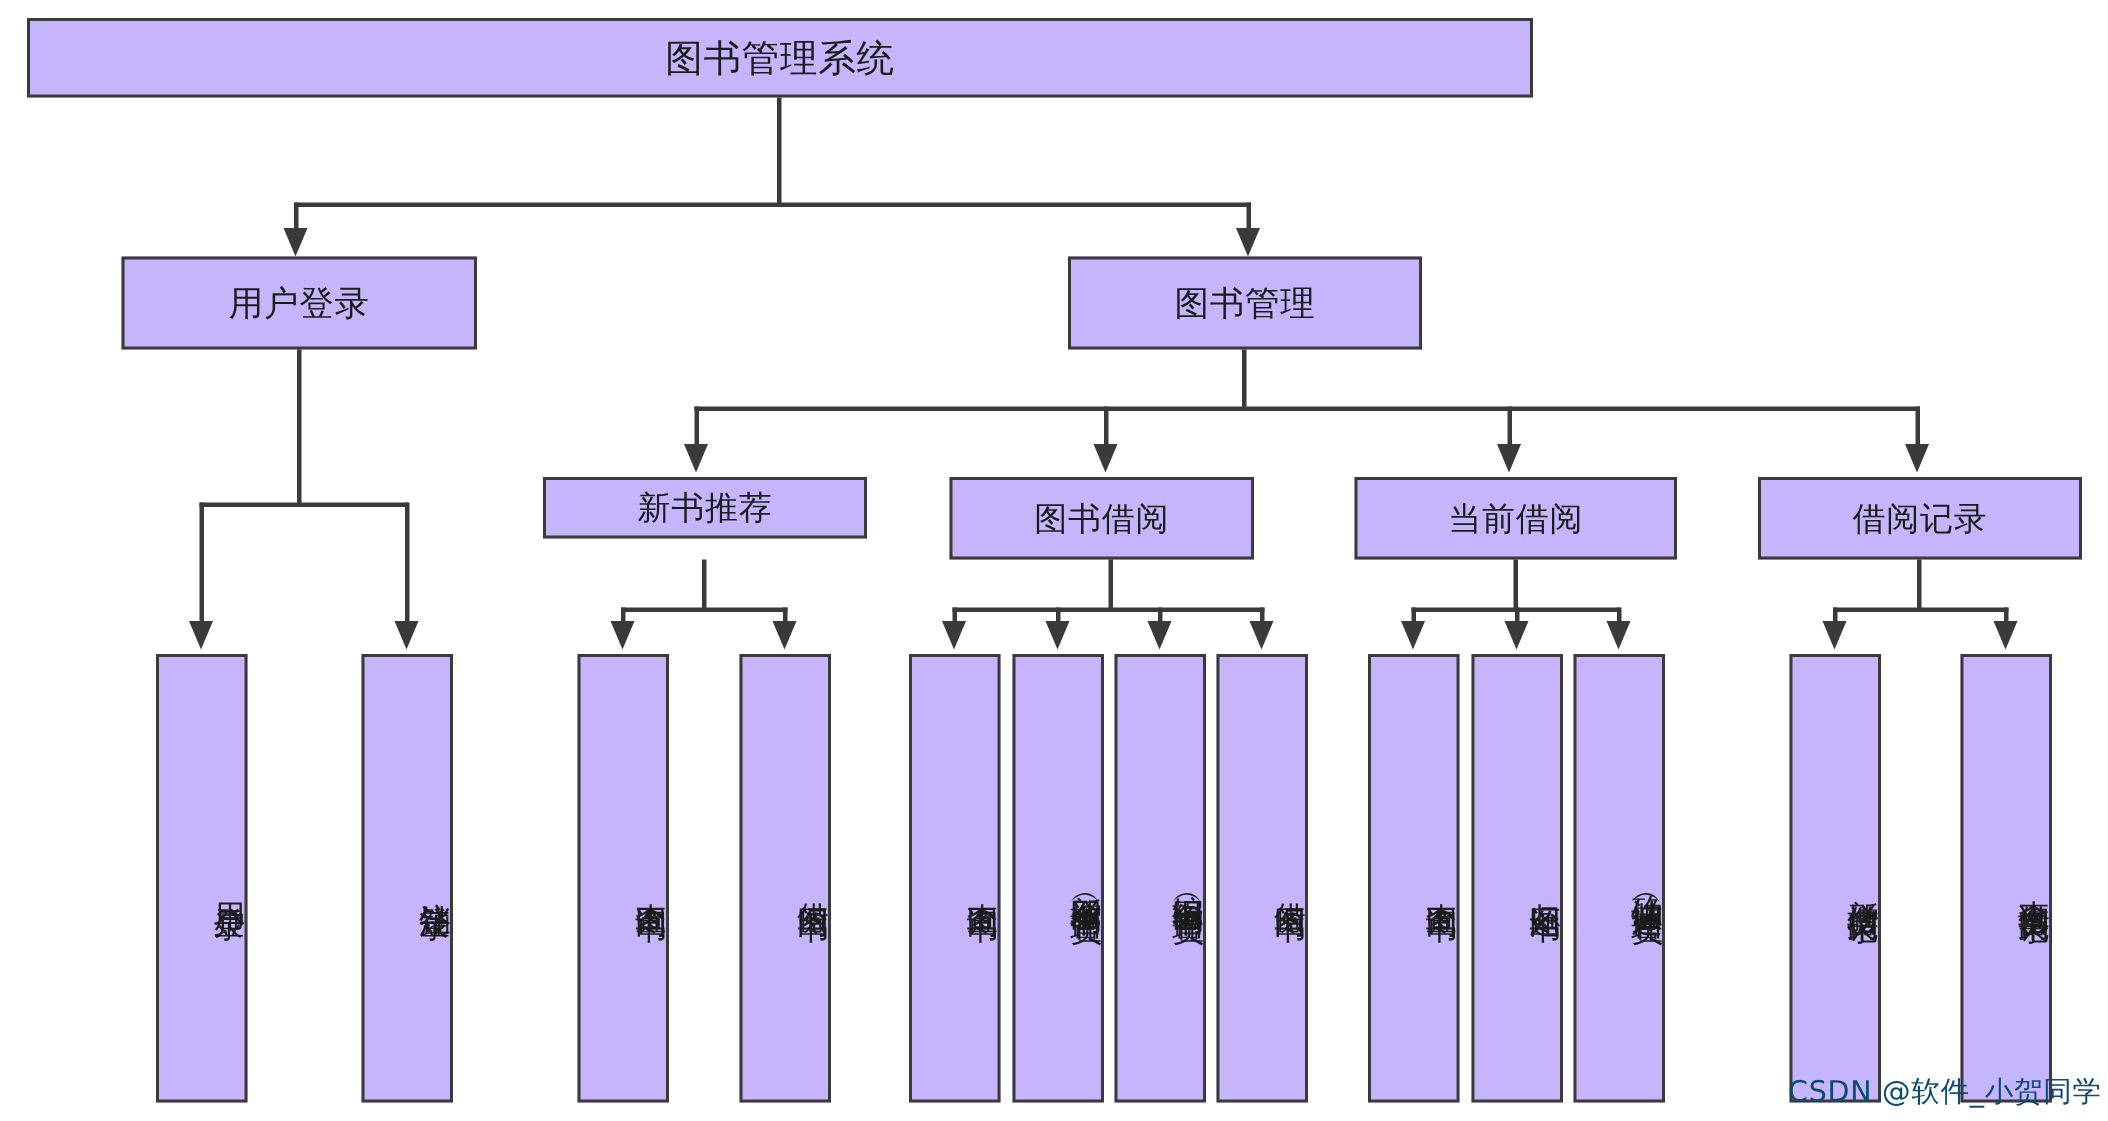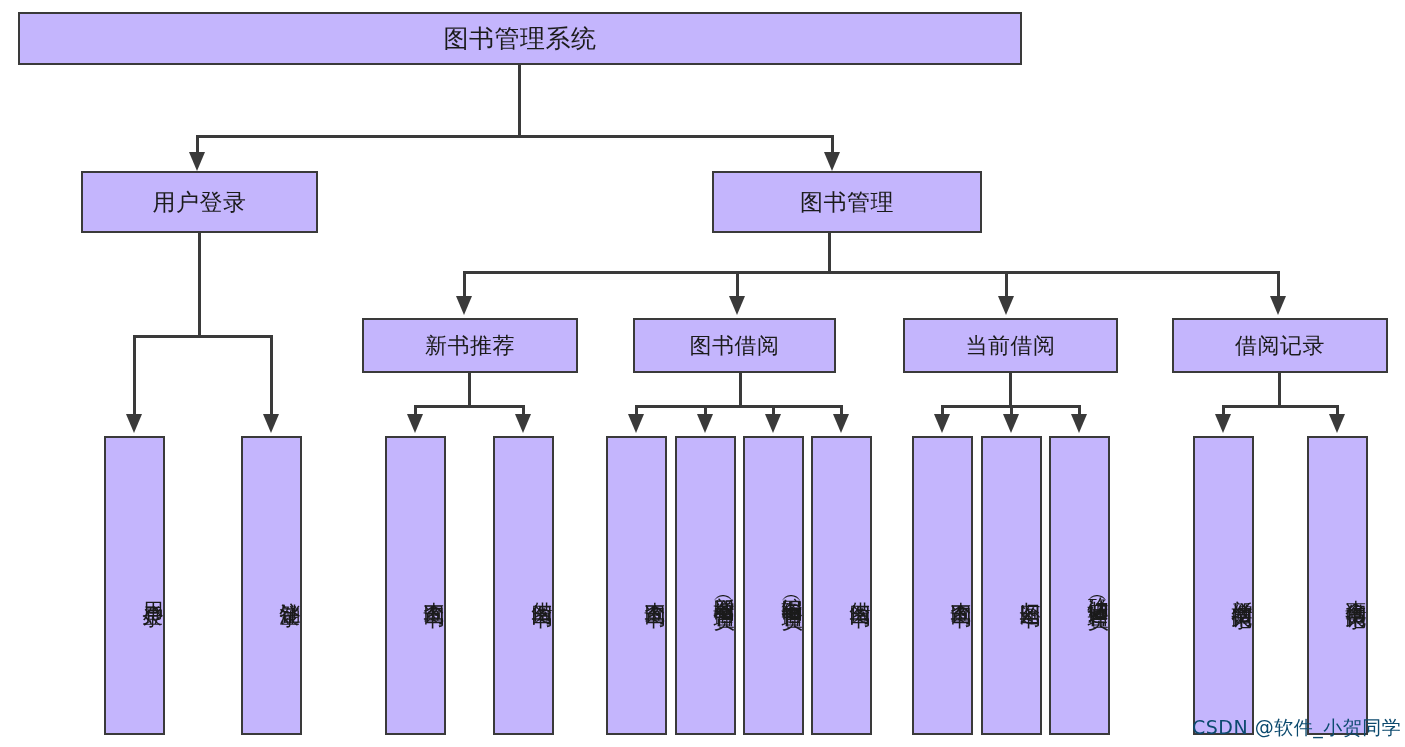--- a/index.html
+++ b/index.html
@@ -97,21 +97,21 @@
 
   <div class="vline" style="left:196px; top:135px; height:22px;"></div>
   <div class="arrow" style="left:189px; top:152px;"></div>
   <div class="vline" style="left:831px; top:135px; height:22px;"></div>
   <div class="arrow" style="left:824px; top:152px;"></div>
 
   <div class="node lvl2" style="left:81px; top:171px; width:237px; height:62px;">
     <span>用户登录</span>
   </div>
 
-  <div class="node lvl2" style="left:712px; top:171px; width:270px; height:62px;text-align:right;">
+  <div class="node lvl2" style="left:712px; top:171px; width:236px; height:62px;text-align:right;">
     <span>图书管理</span>
   </div>
 
   <div class="vline" style="left:198px; top:233px; height:105px;"></div>
   <div class="hline" style="left:133px; top:335px; width:139px;"></div>
   <div class="vline" style="left:133px; top:335px; height:82px;"></div>
   <div class="arrow" style="left:126px; top:414px;"></div>
   <div class="vline" style="left:270px; top:335px; height:82px;"></div>
   <div class="arrow" style="left:263px; top:414px;"></div>
 
@@ -119,21 +119,21 @@
   <div class="hline" style="left:463px; top:271px; width:817px;"></div>
   <div class="vline" style="left:463px; top:271px; height:28px;"></div>
   <div class="arrow" style="left:456px; top:296px;"></div>
   <div class="vline" style="left:736px; top:271px; height:28px;"></div>
   <div class="arrow" style="left:729px; top:296px;"></div>
   <div class="vline" style="left:1005px; top:271px; height:28px;"></div>
   <div class="arrow" style="left:998px; top:296px;"></div>
   <div class="vline" style="left:1277px; top:271px; height:28px;"></div>
   <div class="arrow" style="left:1270px; top:296px;"></div>
 
-  <div class="node lvl3" style="left:362px; top:318px; width:216px; height:55px;justify-content:center;">
+  <div class="node lvl3" style="left:362px; top:318px; width:216px; height:41px;justify-content:center;">
     <span>新书推荐</span>
   </div>
   <div class="node lvl3" style="left:633px; top:318px; width:203px; height:55px;">
     <span>图书借阅</span>
   </div>
   <div class="node lvl3" style="left:1172px; top:318px; width:216px; height:55px;">
     <span>借阅记录</span>
   </div>
   <div class="node lvl3" style="left:903px; top:318px; width:215px; height:55px;">
     <span>当前借阅</span>

